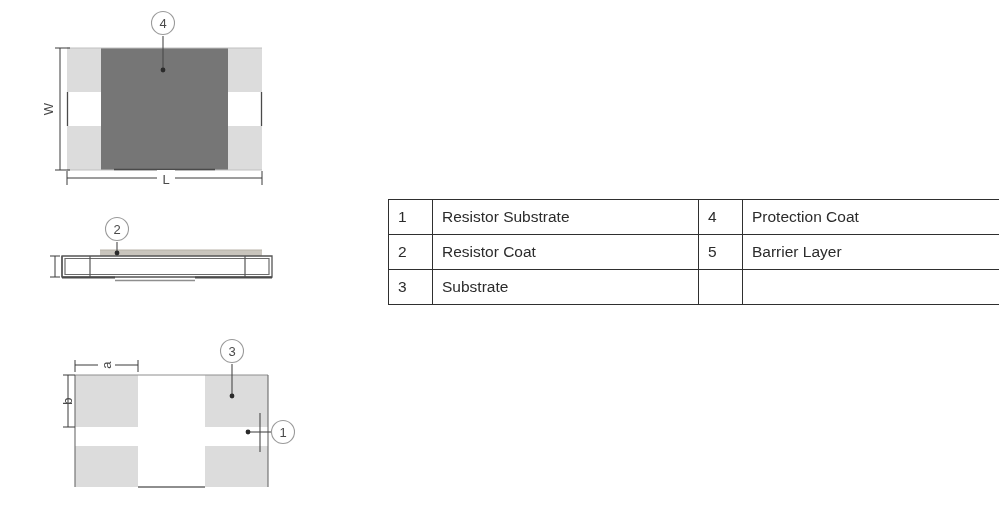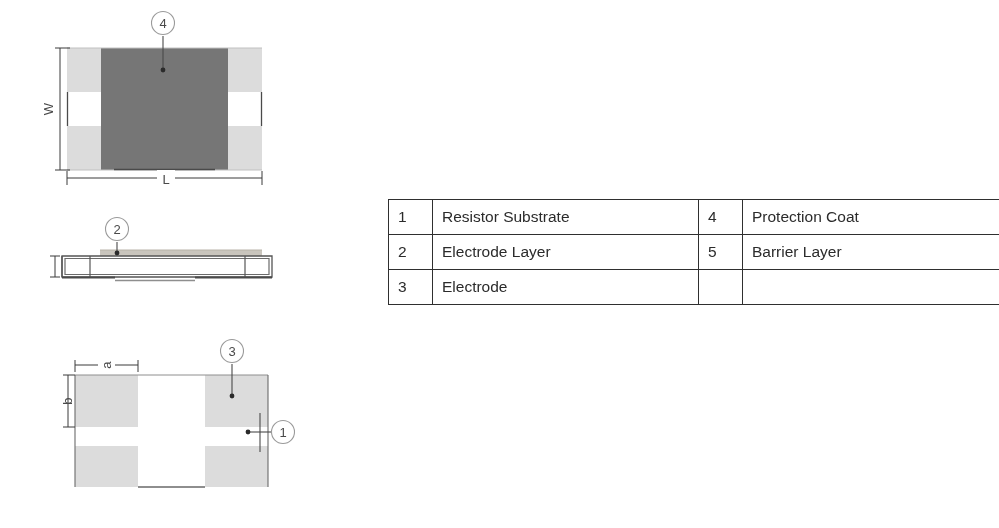--- a/index.html
+++ b/index.html
@@ -189,27 +189,27 @@
     <table class="legend-table">
       <tbody>
         <tr>
           <td class="num-cell">1</td>
           <td class="label-cell">Resistor Substrate</td>
           <td class="num-cell-2">4</td>
           <td class="label-cell-2">Protection Coat</td>
         </tr>
         <tr>
           <td class="num-cell">2</td>
-          <td class="label-cell">Electrode Layer</td>
+          <td class="label-cell">Resistor Coat</td>
           <td class="num-cell-2">5</td>
           <td class="label-cell-2">Barrier Layer</td>
         </tr>
         <tr>
           <td class="num-cell">3</td>
-          <td class="label-cell">Electrode</td>
+          <td class="label-cell">Substrate</td>
           <td class="num-cell-2"></td>
           <td class="label-cell-2"></td>
         </tr>
       </tbody>
     </table>
   </div>
 
 </div>
 
 </body></html>

